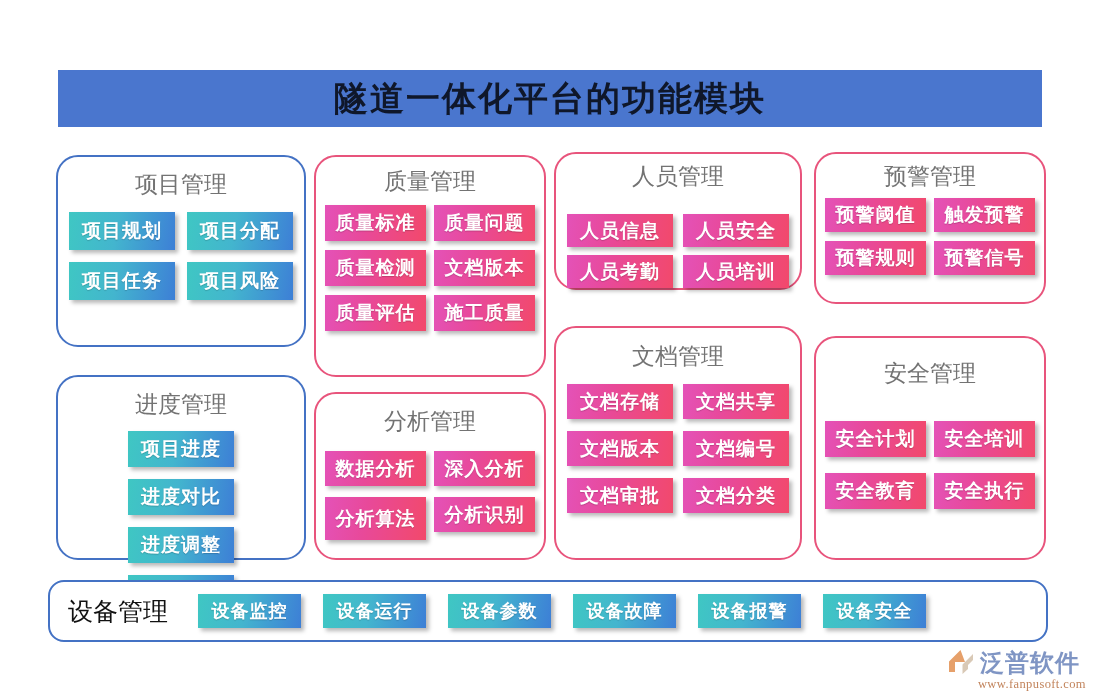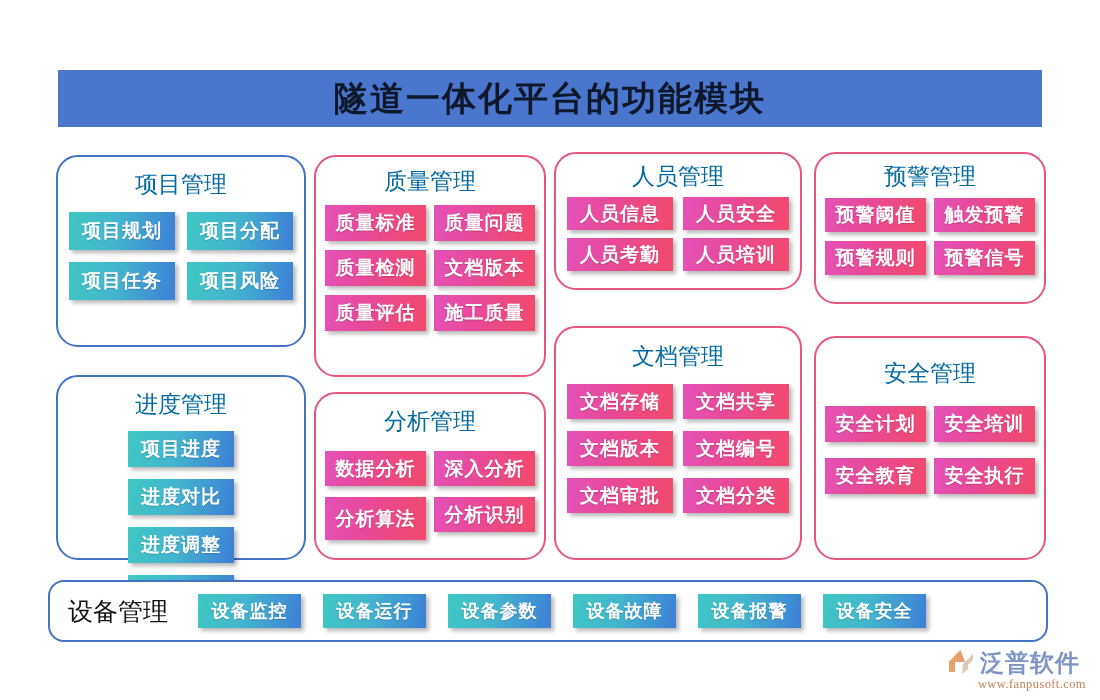--- a/index.html
+++ b/index.html
@@ -41,21 +41,21 @@
     background: #ffffff;
     border-radius: 22px;
     box-sizing: border-box;
   }
   .card.blue   { border: 2px solid #4472C4; }
   .card.pink   { border: 2px solid #E8547C; }
 
   .card-title {
     text-align: center;
     font-size: 23px;
-    color: #0369a1;
+    color: #737373;
     font-family: "Liberation Serif", "DejaVu Serif", serif;
     line-height: 1;
   }
 
   .btn-grid {
     display: flex;
     flex-wrap: wrap;
     justify-content: center;
     box-sizing: border-box;
   }
@@ -170,21 +170,21 @@
     <div class="chip pink" style="width:101px;height:36px;">质量问题</div>
     <div class="chip pink" style="width:101px;height:36px;">质量检测</div>
     <div class="chip pink" style="width:101px;height:36px;">文档版本</div>
     <div class="chip pink" style="width:101px;height:36px;">质量评估</div>
     <div class="chip pink" style="width:101px;height:36px;">施工质量</div>
   </div>
 </div>
 
 <div class="card pink" style="left:554px; top:152px; width:248px; height:138px;">
   <div class="card-title" style="margin-top:11px;">人员管理</div>
-  <div class="btn-grid" style="margin-top:9px; gap:8px 10px; padding:0 10px;">
+  <div class="btn-grid" style="margin-top:26px; gap:8px 10px; padding:0 10px;">
     <div class="chip pink" style="width:106px;height:33px;">人员信息</div>
     <div class="chip pink" style="width:106px;height:33px;">人员安全</div>
     <div class="chip pink" style="width:106px;height:33px;">人员考勤</div>
     <div class="chip pink" style="width:106px;height:33px;">人员培训</div>
   </div>
 </div>
 
 <div class="card pink" style="left:814px; top:152px; width:232px; height:152px;">
   <div class="card-title" style="margin-top:11px;">预警管理</div>
   <div class="btn-grid" style="margin-top:10px; gap:9px 8px; padding:0 8px;">
@@ -222,21 +222,21 @@
     <div class="chip pink" style="width:106px;height:35px;">文档共享</div>
     <div class="chip pink" style="width:106px;height:35px;">文档版本</div>
     <div class="chip pink" style="width:106px;height:35px;">文档编号</div>
     <div class="chip pink" style="width:106px;height:35px;font-family:Liberation Mono, monospace;">文档审批</div>
     <div class="chip pink" style="width:106px;height:35px;">文档分类</div>
   </div>
 </div>
 
 <div class="card pink" style="left:814px; top:336px; width:232px; height:224px;">
   <div class="card-title" style="margin-top:24px;">安全管理</div>
-  <div class="btn-grid" style="margin-top:21px; gap:16px 8px; padding:0 8px;">
+  <div class="btn-grid" style="margin-top:36px; gap:16px 8px; padding:0 8px;">
     <div class="chip pink" style="width:101px;height:36px;">安全计划</div>
     <div class="chip pink" style="width:101px;height:36px;">安全培训</div>
     <div class="chip pink" style="width:101px;height:36px;">安全教育</div>
     <div class="chip pink" style="width:101px;height:36px;">安全执行</div>
   </div>
 </div>
 
 <div id="device-bar">
   <span class="bar-title">设备管理</span>
   <div class="bar-chips">

